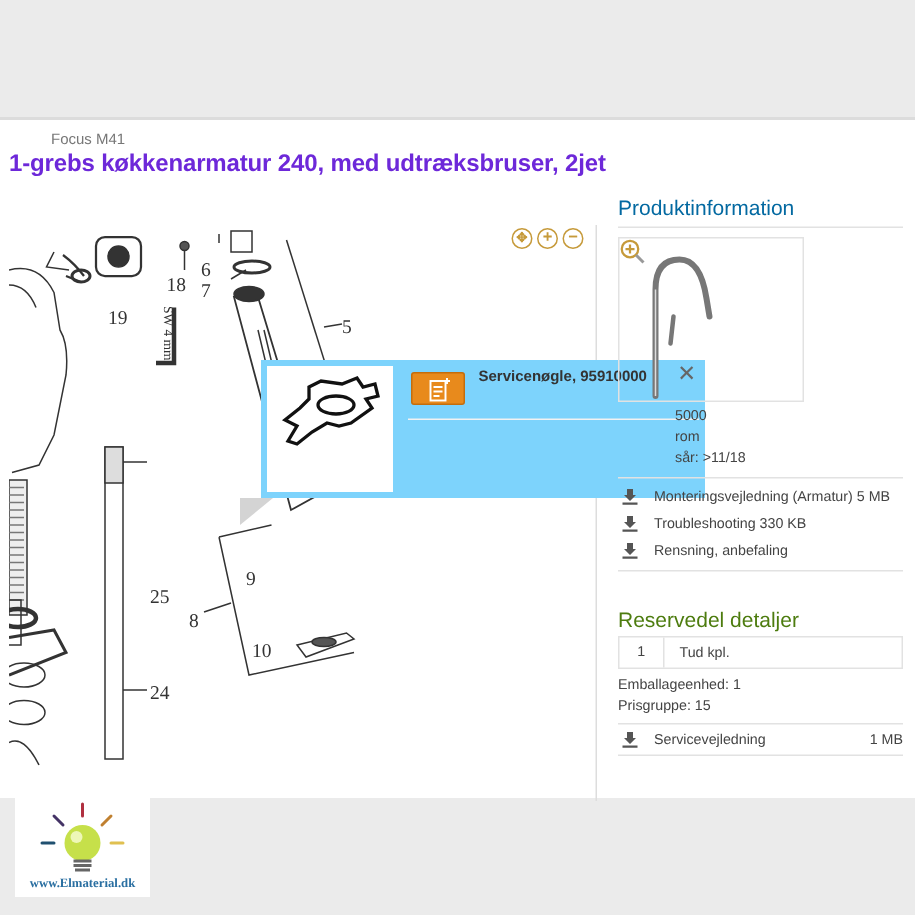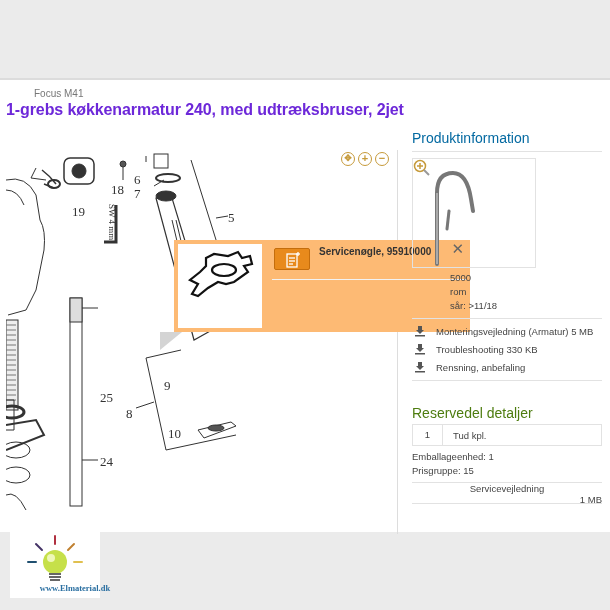--- a/index.html
+++ b/index.html
@@ -7,21 +7,21 @@
   body { background: #ebebeb; font-family: "Liberation Sans", sans-serif; color: #222; position: relative; }
   .page { position: absolute; left: 0; top: 78px; width: 610px; height: 454px; background: #fff; border-top: 2px solid #dcdcdc; }
   .sub { position: absolute; left: 6px; top: 8px; font-size: 10px; color: #777; padding-left: 28px; }
   .title { position: absolute; left: 6px; top: 21px; font-size: 16px; font-weight: bold; color: #6d28d9; letter-spacing: -0.1px; }
 
   .diagram { position: absolute; left: 6px; top: 70px; width: 392px; height: 384px; overflow: hidden; border-right: 1px solid #ddd; }
   .diagram svg { position: absolute; left: 0; top: 0; }
   .zoom-ctrls { position: absolute; right: 8px; top: 2px; display: flex; gap: 3px; }
   .zc { width: 14px; height: 14px; border-radius: 50%; border: 1.3px solid #c69a3a; color: #c69a3a; font-size: 11px; line-height: 11px; text-align: center; font-weight: bold; cursor: pointer; }
 
-  .popup { position: absolute; left: 174px; top: 160px; width: 296px; height: 92px; background: #fdba74; }
+  .popup { position: absolute; left: 174px; top: 160px; width: 296px; height: 92px; background: #7dd3fc; }
   .popup-img { position: absolute; left: 4px; top: 4px; width: 84px; height: 84px; background: #fff; }
   .popup-btn { position: absolute; left: 100px; top: 8px; width: 36px; height: 22px; background: #e88a1c; border-radius: 2px; border: 1px solid #c46d0c; }
   .popup-title { position: absolute; left: 145px; top: 6px; font-size: 10px; font-weight: bold; color: #333; }
   .popup-close { position: absolute; right: 6px; top: 0px; font-size: 15px; color: #666; cursor: pointer; }
   .popup-sep { position: absolute; left: 98px; right: 4px; top: 39px; border-top: 1px solid #f2f2f2; }
   .popup-tail { position: absolute; left: 160px; top: 252px; width: 0; height: 0; border-left: 0 solid transparent; border-right: 22px solid transparent; border-top: 18px solid #d4d4d4; }
 
   .right { position: absolute; left: 412px; top: 50px; width: 190px; }
   .h2 { font-size: 14px; color: #0369a1; padding-bottom: 5px; border-bottom: 1px solid #e2e2e2; }
   .prodimg { width: 124px; height: 110px; border: 1px solid #e2e2e2; margin-top: 6px; position: relative; }
@@ -33,21 +33,21 @@
   .dl .ic { width: 12px; margin-right: 10px; margin-left: 2px; }
   .dl .sz { margin-left: auto; }
   .h2b { font-size: 14px; color: #4d7c0f; margin-top: 24px; padding-bottom: 3px; }
   .parttbl { display: flex; border: 1px solid #e2e2e2; height: 22px; font-size: 9.5px; color: #444; align-items: center; }
   .parttbl .n { width: 30px; text-align: center; border-right: 1px solid #e2e2e2; height: 100%; line-height: 20px; }
   .parttbl .d { padding-left: 10px; }
   .partmeta { font-size: 9.5px; color: #444; line-height: 14px; margin-top: 4px; }
   .sv { border-top: 1px solid #e2e2e2; border-bottom: 1px solid #e2e2e2; margin-top: 4px; height: 22px; }
 
   .logo { position: absolute; left: 10px; top: 532px; width: 90px; height: 66px; background: #fff; }
-  .logo-text { position: absolute; left: 0; width: 90px; bottom: 5px; text-align: center; font-family: "Liberation Serif", serif; font-size: 8.5px; color: #2a6fa1; font-weight: bold; margin-left: 20px; }
+  .logo-text { position: absolute; left: 0; width: 90px; bottom: 5px; text-align: center; font-family: "Liberation Serif", serif; font-size: 8.5px; color: #2a6fa1; font-weight: bold; }
 </style>
 </head>
 <body>
 
 <div class="page">
   <div class="sub">Focus M41</div>
   <div class="title">1-grebs køkkenarmatur 240, med udtræksbruser, 2jet</div>
 
   <div class="diagram">
     <svg width="392" height="384" viewBox="0 0 392 384">
@@ -196,21 +196,21 @@
     <div class="h2b">Reservedel detaljer</div>
     <div class="parttbl">
       <div class="n">1</div>
       <div class="d">Tud kpl.</div>
     </div>
     <div class="partmeta">
       <div>Emballageenhed: 1</div>
       <div>Prisgruppe: 15</div>
     </div>
     <div class="sv">
-      <div class="dl" style="height:20px;flex-direction:column;">
+      <div class="dl" style="height:20px;">
         <svg class="ic" width="12" height="12" viewBox="0 0 12 12">
             <path d="M4 1 H8 V5 H10 L6 9 L2 5 H4 Z" fill="#555"></path>
             <rect x="1" y="10" width="10" height="1.5" fill="#555"></rect>
           </svg>
         <span>Servicevejledning</span>
         <span class="sz">1 MB</span>
       </div>
     </div>
   </div>
 </div>

